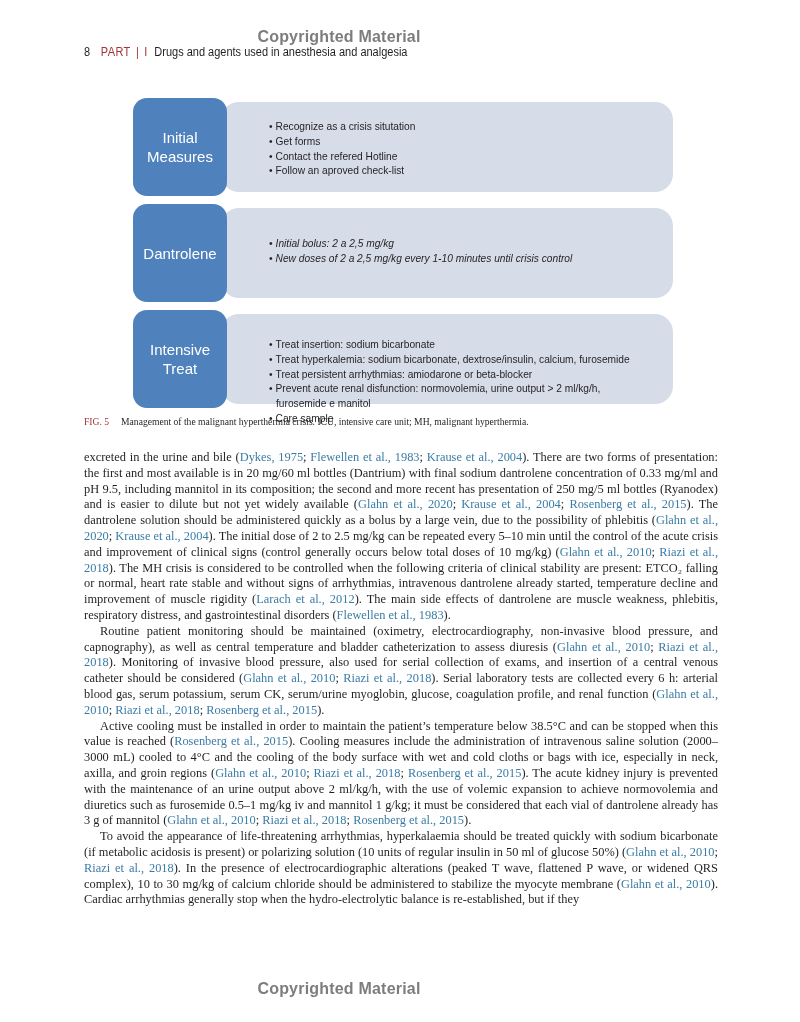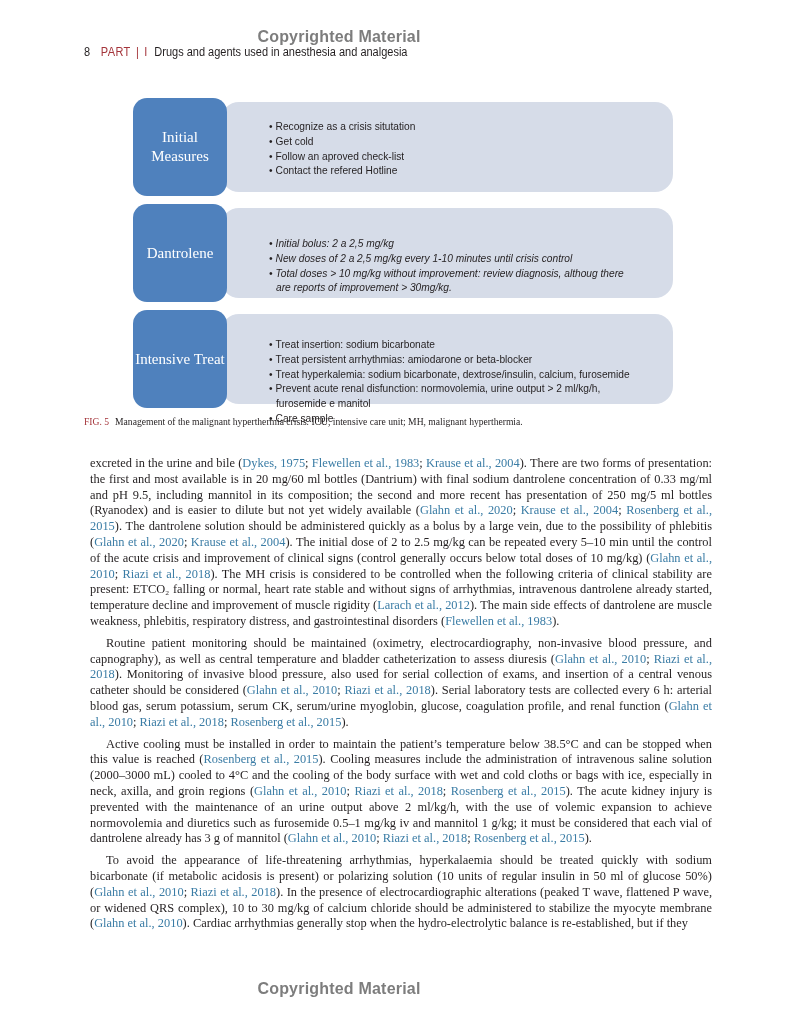--- a/index.html
+++ b/index.html
@@ -16,75 +16,74 @@
   .running-head .part { color: #a4343a; letter-spacing: 0.5px; margin-right: 6px; }
   .running-head .bar { color: #a4343a; margin-right: 6px; }
   .running-head .partnum { color: #a4343a; margin-right: 8px; }
 
   .figure { position: absolute; left: 133px; top: 98px; width: 540px; }
   .row { position: relative; height: 98px; margin-bottom: 8px; }
   .row .panel { position: absolute; left: 88px; top: 4px; right: 0; bottom: 4px;
                 background: #d6dce8; border-radius: 18px; }
   .row .label { position: absolute; left: 0; top: 0; width: 94px; height: 98px;
                 background: #4f81bd; border-radius: 14px; color: #ffffff;
-                font-family: Liberation Serif, serif; font-size: 15px; line-height: 19px;
+                font-family: Liberation Sans, sans-serif; font-size: 15px; line-height: 19px;
                 display: flex; align-items: center; justify-content: center; text-align: center; }
   .row ul { position: absolute; left: 120px; right: 20px; margin: 16px; padding: 0; list-style: none;
             font-family: "Liberation Sans", sans-serif; font-size: 10.2px; line-height: 14.8px; color: #231f20; }
   .row li { padding-left: 7px; text-indent: -7px; }
   .row li::before { content: "•"; margin-right: 3px; }
   .r1 ul { top: 6px; }
   .r2 ul { top: 17px; font-style: italic; }
   .r3 ul { top: 12px; }
 
   .caption { position: absolute; left: 84px; top: 416px; font-size: 9.6px; white-space: nowrap; color: #231f20; }
-  .caption .fig { color: #a4343a; margin-right: 6px; }
+  .caption .fig { color: #a4343a; margin-right: 12px; }
 
   .body-text { position: absolute; left: 84px; top: 450px; width: 634px; font-size: 12.4px;
                line-height: 15.8px; text-align: justify; color: #231f20; }
-  .body-text p { margin: 6px; text-indent: 16px; }
+  .body-text p { margin: 0; text-indent: 16px; }
   .body-text p.noindent { text-indent: 0; }
   .cite { color: #3a7ca5; }
 </style>
 </head>
 <body>
 
 <div class="watermark wm-top">Copyrighted Material</div>
 
 <div class="running-head">
   <span class="pg">8</span><span class="part">PART</span><span class="bar">|</span><span class="partnum">I</span><span>Drugs and agents used in anesthesia and analgesia</span>
 </div>
 
 <div class="figure">
   <div class="row r1">
     <div class="panel"></div>
     <div class="label">Initial Measures</div>
     <ul>
       <li>Recognize as a crisis situtation</li>
-      <li>Get cold</li>
+      <li>Get forms</li>
+      <li>Contact the refered Hotline</li>
       <li>Follow an aproved check-list</li>
-      <li>Contact the refered Hotline</li>
     </ul>
   </div>
   <div class="row r2">
     <div class="panel"></div>
     <div class="label">Dantrolene</div>
     <ul>
       <li>Initial bolus: 2 a 2,5 mg/kg</li>
       <li>New doses  of 2 a 2,5 mg/kg every 1-10 minutes until crisis control</li>
-      <li>Total doses &gt; 10 mg/kg without improvement: review diagnosis, althoug there are reports of improvement &gt; 30mg/kg.</li>
     </ul>
   </div>
   <div class="row r3">
     <div class="panel"></div>
     <div class="label">Intensive Treat</div>
     <ul>
       <li>Treat insertion: sodium bicarbonate</li>
+      <li>Treat hyperkalemia: sodium bicarbonate, dextrose/insulin, calcium, furosemide</li>
       <li>Treat persistent arrhythmias: amiodarone or beta-blocker</li>
-      <li>Treat hyperkalemia: sodium bicarbonate, dextrose/insulin, calcium, furosemide</li>
       <li>Prevent acute renal disfunction: normovolemia, urine output &gt; 2 ml/kg/h, furosemide e manitol</li>
       <li>Care sample</li>
     </ul>
   </div>
 </div>
 
 <div class="caption">
   <span class="fig">FIG. 5</span><span>Management of the malignant hyperthermia crisis. ICU, intensive care unit; MH, malignant hyperthermia.</span>
 </div>
 

